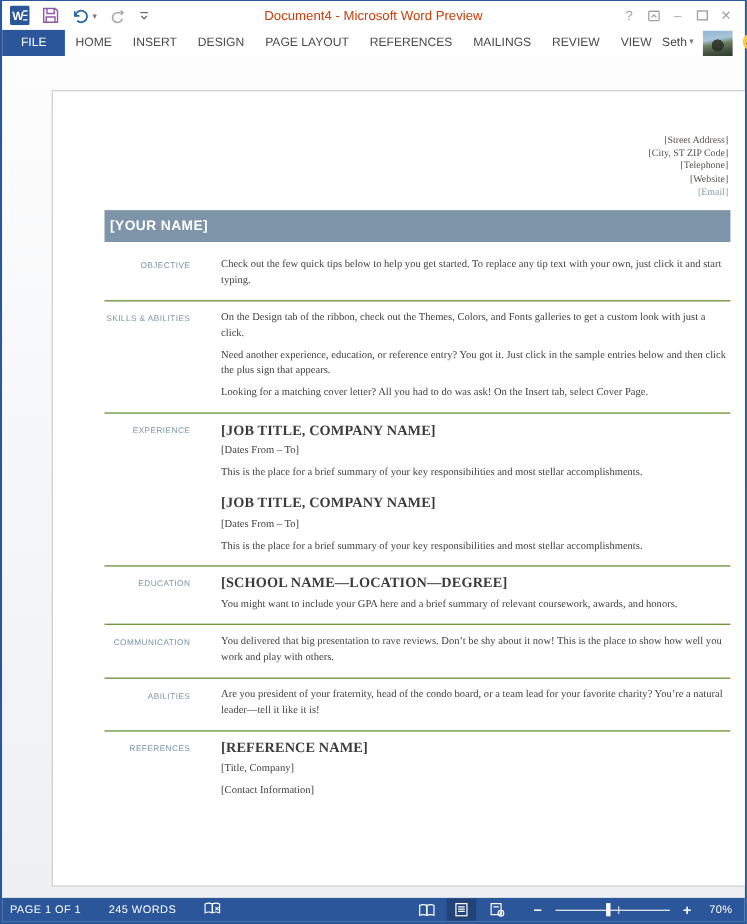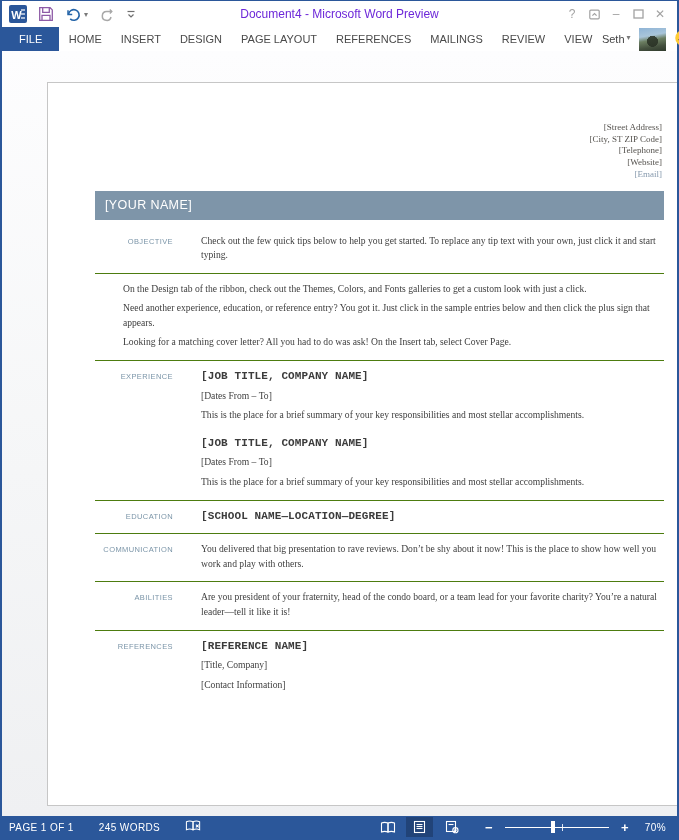--- a/index.html
+++ b/index.html
@@ -17,21 +17,21 @@
     background:#fff;
   }
 
   
   .titlebar { height:26px; background:#fff; display:flex; align-items:center; position:relative; flex:none; }
   .qat { display:flex; align-items:center; gap:11px; padding-left:7px; z-index:2; }
   .qat .icon-btn { display:flex; align-items:center; }
   .win-title {
     position:absolute; left:0; right:0; top:0; bottom:0;
     display:flex; align-items:center; justify-content:center;
-    color:#6d28d9; font-size:12px; z-index:1; pointer-events:none;
+    color:#c2410c; font-size:12px; z-index:1; pointer-events:none;
   }
   .win-controls { margin-left:auto; display:flex; align-items:center; padding-right:6px; z-index:2; }
   .win-controls .ctrl {
     width:22px; height:20px; display:flex; align-items:center; justify-content:center;
     color:#a2a2a2; font-size:12px;
   }
   .caret { font-size:8px; color:#7a7a7a; margin-left:2px; }
 
   
   .tabrow { height:24px; background:#fff; display:flex; align-items:stretch; font-size:11px; color:#4a4a4a; flex:none; }
@@ -53,41 +53,41 @@
     background:#fff; border:1px solid #c6c6c6;
   }
   .address {
     margin:39px 51px 0 0; text-align:right;
     font-family:"Liberation Serif", serif; font-size:9px; line-height:11.7px; color:#55524e;
   }
   .address .link { color:var(--link, #8699ad); }
   .banner {
     margin:10px 49px 0 47px; height:29px;
     background:var(--banner, #7e95a9);
-    display:flex; align-items:center; padding-left:10px;
-    color:#fff; font-size:12.5px; font-weight:normal; letter-spacing:0.4px;
+    display:flex; align-items:center; padding-left:5px;
+    color:#fff; font-size:12.5px; font-weight:bold; letter-spacing:0.4px;
   }
   .sections { margin:6px 49px 0 47px; }
   .section { display:flex; padding:8px 0 10px; border-bottom:1px solid #4d7c0f; }
   .section.last { border-bottom:none; }
   .sec-label {
     width:78px; flex:none; text-align:right; padding-top:3px;
     font-size:7.5px; letter-spacing:0.4px; color:var(--label, #7b95a8);
   }
   .sec-body {
     margin-left:28px; flex:1;
     font-family:"Liberation Serif", serif; font-size:9.6px; line-height:14.6px; color:#404040;
   }
   .sec-body p { margin:0 0 5px; }
   .sec-body p:last-child { margin-bottom:0; }
   .entry { margin-bottom:13px; }
   .entry:last-child { margin-bottom:0; }
   .entry-title {
-    font-family:Liberation Mono, monospace; font-weight:bold;
-    font-size:11px; color:#3c3c3c; letter-spacing:0.1px;
+    font-family:Liberation Serif, serif; font-weight:bold;
+    font-size:13px; color:#3c3c3c; letter-spacing:0.1px;
   }
 
   
   .statusbar {
     height:22px; background:var(--accent, #2b579a); color:#fff;
     display:flex; align-items:center; font-size:10px; letter-spacing:0.4px; flex:none;
   }
   .sb-left { display:flex; align-items:center; gap:25px; padding-left:7px; }
   .sb-right { margin-left:auto; display:flex; align-items:center; }
   .view-btn { width:27px; height:20px; display:flex; align-items:center; justify-content:center; margin-left:5px; }
@@ -209,20 +209,21 @@
       <div class="sections">
 
         <div class="section">
           <div class="sec-label">OBJECTIVE</div>
           <div class="sec-body">
             <p>Check out the few quick tips below to help you get started. To replace any tip text with your own, just click it and start typing.</p>
           </div>
         </div>
 
         <div class="section">
+          <div class="sec-label">SKILLS &amp; ABILITIES</div>
           <div class="sec-body">
             <p>On the Design tab of the ribbon, check out the Themes, Colors, and Fonts galleries to get a custom look with just a click.</p>
             <p>Need another experience, education, or reference entry? You got it. Just click in the sample entries below and then click the plus sign that appears.</p>
             <p>Looking for a matching cover letter? All you had to do was ask! On the Insert tab, select Cover Page.</p>
           </div>
         </div>
 
         <div class="section">
           <div class="sec-label">EXPERIENCE</div>
           <div class="sec-body">
@@ -237,20 +238,21 @@
               <p>This is the place for a brief summary of your key responsibilities and most stellar accomplishments.</p>
             </div>
           </div>
         </div>
 
         <div class="section">
           <div class="sec-label">EDUCATION</div>
           <div class="sec-body">
             <div class="entry">
               <p class="entry-title">[SCHOOL NAME—LOCATION—DEGREE]</p>
+              <p>You might want to include your GPA here and a brief summary of relevant coursework, awards, and honors.</p>
             </div>
           </div>
         </div>
 
         <div class="section">
           <div class="sec-label">COMMUNICATION</div>
           <div class="sec-body">
             <p>You delivered that big presentation to rave reviews. Don’t be shy about it now! This is the place to show how well you work and play with others.</p>
           </div>
         </div>

